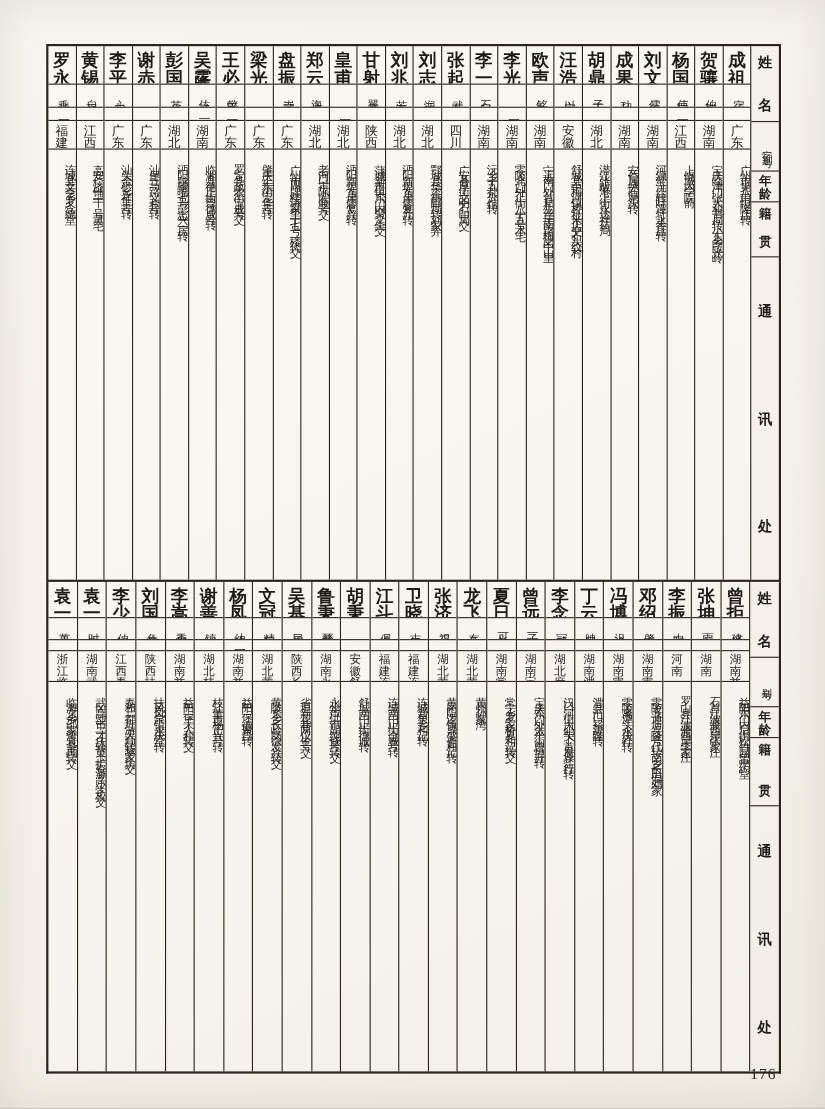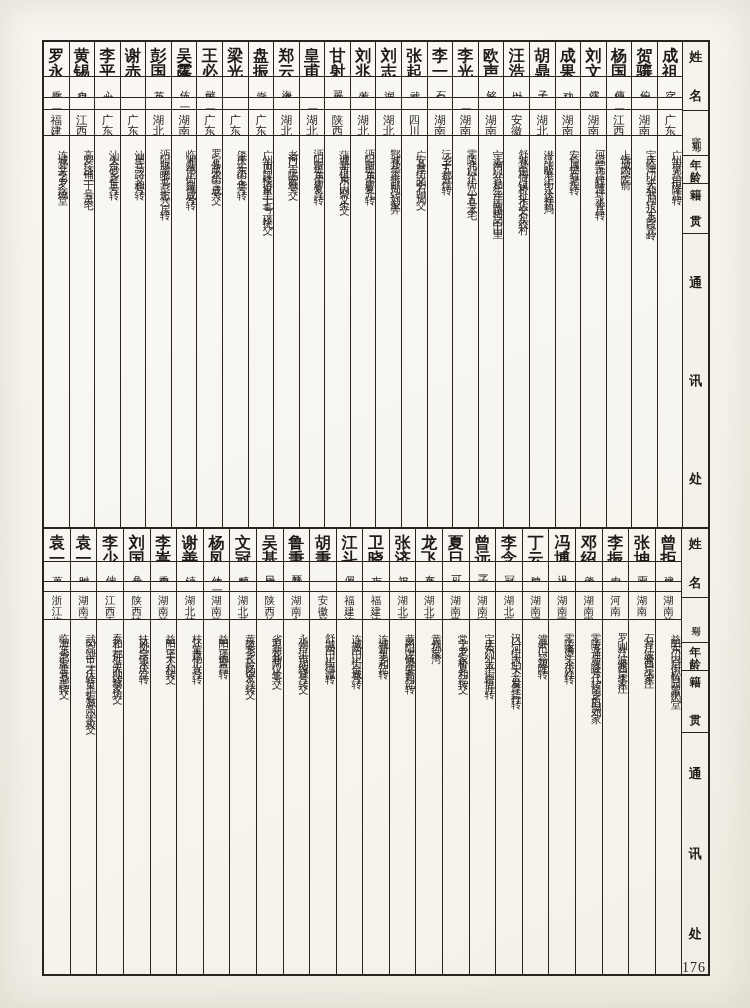--- a/index.html
+++ b/index.html
@@ -47,21 +47,21 @@
   
   .hdr{background:rgba(240,236,226,.4);}
   .hdr-name{padding:8px 0;font-size:13px;font-weight:700;}
   .hdr-alias{display:flex;flex-direction:column;align-items:center;justify-content:center;gap:2px;}
   .hdr-alias .v{font-size:9.5px;letter-spacing:2px;line-height:1;}
   .hdr-small{font-size:8.5px;opacity:.85;}
   .hdr-age{padding:4px 0;font-size:11.5px;font-weight:700;}
   .hdr-native{padding:6px 0;font-size:11.5px;font-weight:700;}
   .hdr-addr{padding:42px 0;font-size:13px;font-weight:700;}
   .bot .hdr-addr{padding:34px 0;}
-  .pageno{position:absolute;right:44px;bottom:32px;font-size:14px;letter-spacing:1px;color:#2a241d;}
+  .pageno{position:absolute;right:44px;bottom:22px;font-size:14px;letter-spacing:1px;color:#2a241d;}
 </style>
 </head>
 <body>
 
 <div class="page">
   <div class="tables" id="tables">
       <section class="ctable top">
         <div class="col hdr">
           <div class="cell r-name spread hdr-name">
             <span class="ch">姓</span>

